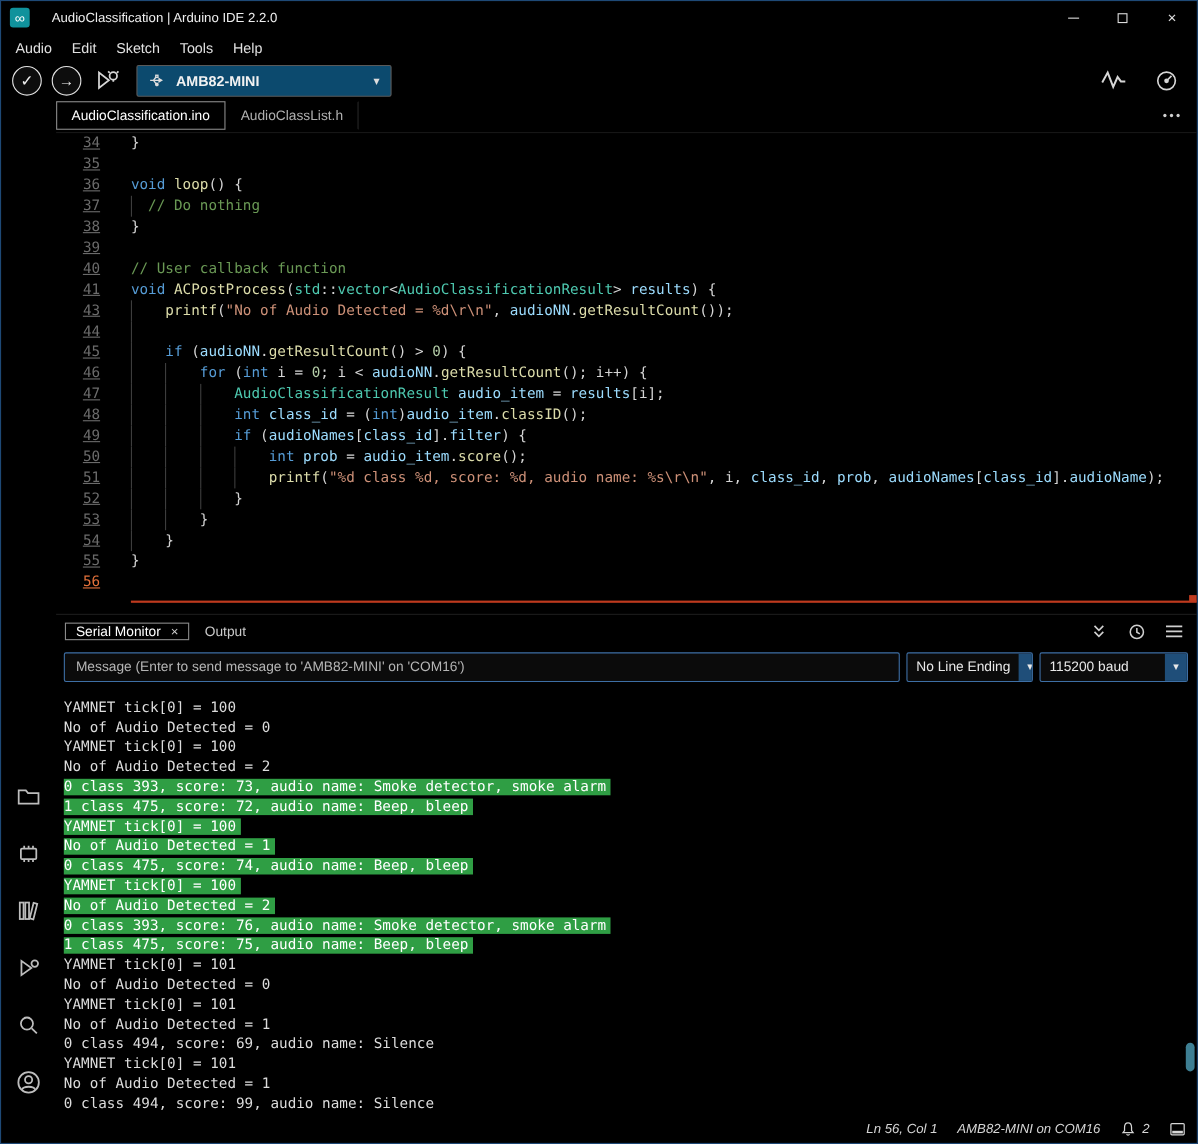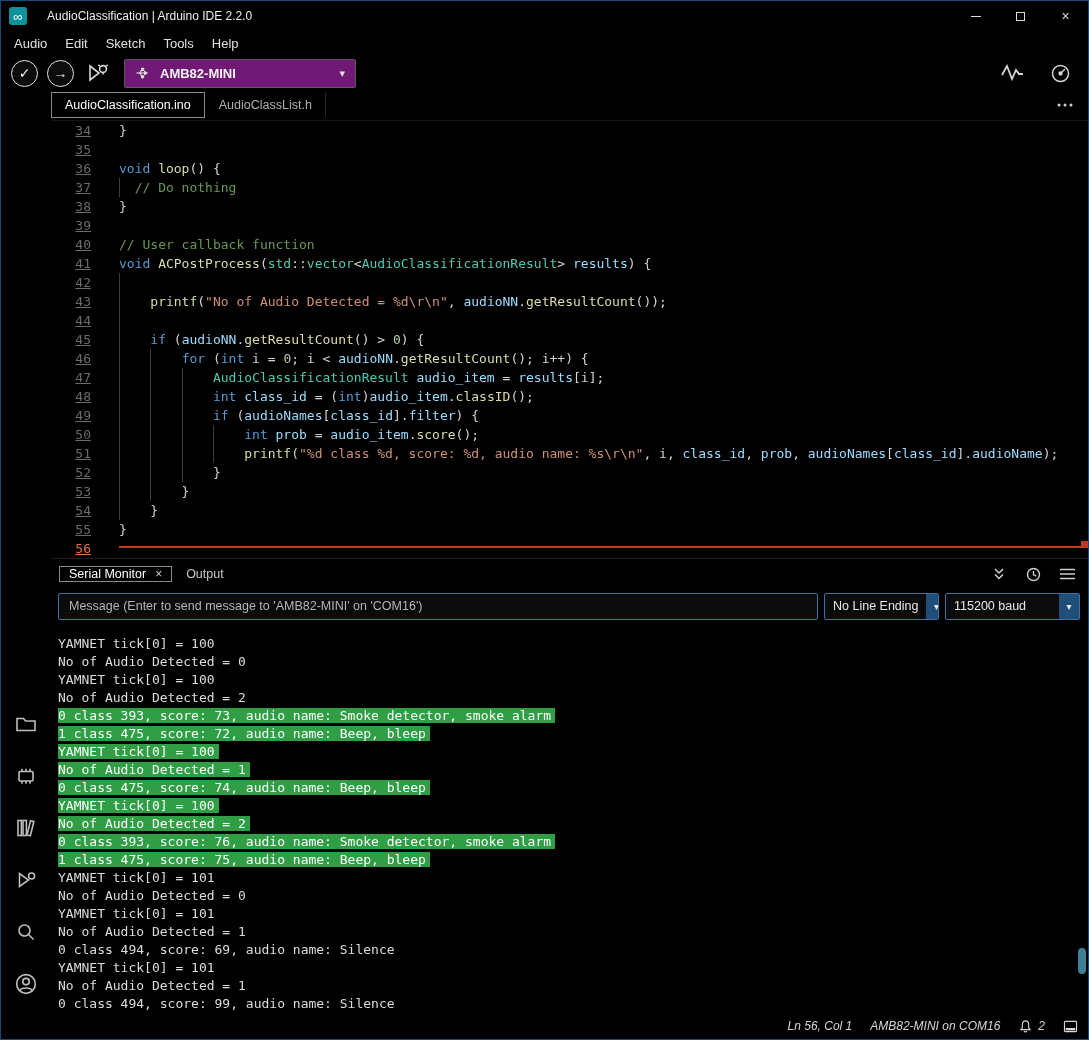--- a/index.html
+++ b/index.html
@@ -20,21 +20,21 @@
   .win-btn{width:45px;height:30px;display:flex;align-items:center;justify-content:center;color:#ddd;font-size:14px;cursor:pointer;}
   .min-bar{width:10px;height:1px;background:#ddd;display:block;}
   .max-box{width:9px;height:9px;border:1px solid #ddd;display:block;}
   
   .menubar{height:24px;display:flex;align-items:center;padding-left:4px;flex:none;}
   .menu-item{padding:0 9px;font-size:13px;color:#e0e0e0;cursor:pointer;}
   
   .toolbar{height:36px;display:flex;align-items:center;padding-left:10px;flex:none;}
   .tb-circle{width:27px;height:27px;border-radius:50%;border:1.5px solid #e3e3e3;background:#0d0d0d;display:flex;align-items:center;justify-content:center;color:#f0f0f0;font-size:14px;margin-right:9px;cursor:pointer;flex:none;}
   .tb-icon{width:28px;height:28px;display:flex;align-items:center;justify-content:center;color:#d6d6d6;cursor:pointer;flex:none;}
-  .board-select{margin-left:13px;width:232px;height:29px;border:1px solid #5a5a5a;border-radius:2px;display:flex;align-items:center;padding:0 10px;cursor:pointer;background:#701a75;}
+  .board-select{margin-left:13px;width:232px;height:29px;border:1px solid #5a5a5a;border-radius:2px;display:flex;align-items:center;padding:0 10px;cursor:pointer;background:#0c4a6e;}
   .board-label{font-size:13px;font-weight:bold;color:#f2f2f2;margin-left:9px;}
   .board-caret{margin-left:auto;color:#ddd;font-size:11px;}
   .toolbar-right{margin-left:auto;margin-right:14px;display:flex;align-items:center;gap:20px;}
   
   .main{flex:1;display:flex;min-height:0;align-items:flex-end;}
   .sidebar{width:50px;flex:none;display:flex;flex-direction:column;align-items:center;padding-top:14px;}
   .side-icon{width:26px;height:26px;color:#bdbdbd;margin-bottom:26px;cursor:pointer;display:flex;align-items:center;justify-content:center;}
   .side-bottom{margin-top:auto;margin-bottom:16px;}
   .content{flex:1;display:flex;flex-direction:column;min-width:0;}
   
@@ -247,24 +247,20 @@
               <div class="gutter">39</div>
               <div class="code-text"></div>
             </div>
             <div class="code-line">
               <div class="gutter">40</div>
               <div class="code-text"><span class="tok-com">// User callback function</span></div>
             </div>
             <div class="code-line">
               <div class="gutter">41</div>
               <div class="code-text"><span class="tok-kw">void</span><span class="tok-pl"> </span><span class="tok-fn">ACPostProcess</span><span class="tok-pl">(</span><span class="tok-type">std</span><span class="tok-pl">::</span><span class="tok-type">vector</span><span class="tok-pl">&lt;</span><span class="tok-type">AudioClassificationResult</span><span class="tok-pl">&gt; </span><span class="tok-var">results</span><span class="tok-pl">) {</span></div>
-            </div>
-            <div class="code-line">
-              <div class="gutter">42</div>
-              <div class="code-text"><span class="guide" style="left: calc(0ch + 28px);"></span></div>
             </div>
             <div class="code-line">
               <div class="gutter">43</div>
               <div class="code-text"><span class="guide" style="left: calc(0ch + 28px);"></span><span class="tok-pl">    </span><span class="tok-fn">printf</span><span class="tok-pl">(</span><span class="tok-str">"No of Audio Detected = %d\r\n"</span><span class="tok-pl">, </span><span class="tok-var">audioNN</span><span class="tok-pl">.</span><span class="tok-fn">getResultCount</span><span class="tok-pl">());</span></div>
             </div>
             <div class="code-line">
               <div class="gutter">44</div>
               <div class="code-text"><span class="guide" style="left: calc(0ch + 28px);"></span></div>
             </div>
             <div class="code-line">

